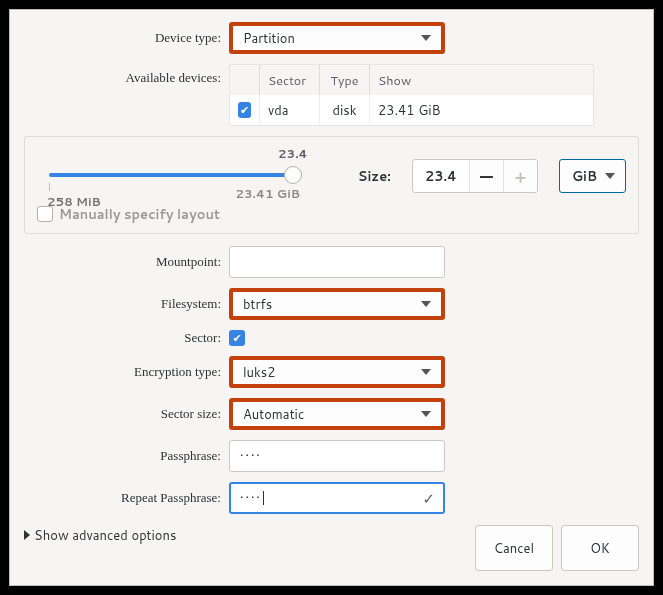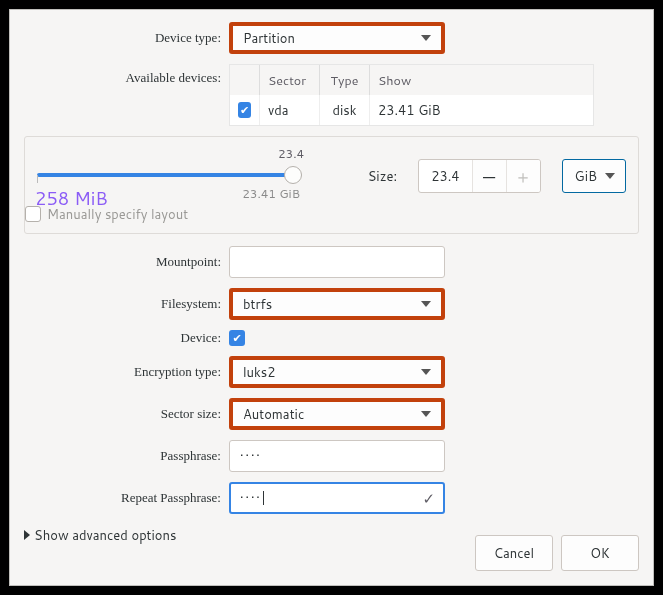--- a/index.html
+++ b/index.html
@@ -107,44 +107,45 @@
     display: inline-flex; align-items: center; justify-content: center;
     font-size: 11px; line-height: 1;
   }
   .chkbox.on { background: #3584e4; color: #fff; }
   .chkbox.off { background: #fff; border: 1px solid #b5b1ac; color: transparent; }
 
   
   .panel {
     border: 1px solid #dedbd8;
     border-radius: 3px;
-    padding: 12px 12px 10px 0;
+    padding: 12px 12px 10px 12px;
     margin: 6px 0 12px 0;
     background: #f6f5f4;
+    font-weight: bold;
   }
   .slider-wrap { position: relative; height: 48px; }
   .slider-track {
     position: absolute; left: 12px; right: 330px; top: 24px;
     height: 4px; background: #3584e4; border-radius: 2px;
   }
   .slider-track .remain {
     position: absolute; right: -6px; top: 0; width: 6px; height: 4px;
     background: #c0bfbc; border-radius: 2px;
   }
   .slider-thumb {
     position: absolute; top: 17px; left: calc(100% - 342px);
     width: 18px; height: 18px;
     background: #fdfdfc; border: 1px solid #b5b1ac; border-radius: 50%;
   }
   .slider-tip {
     position: absolute; top: -4px; left: calc(100% - 348px);
     font-size: 12px; color: #5e5c64;
   }
   .slider-min {
-    position: absolute; left: 10px; top: 36px; font-size: 18px; color: #8b5cf6;
+    position: absolute; left: 10px; top: 44px; font-size: 12px; color: #737373;
   }
   .slider-min::before {
     content: ""; position: absolute; left: 2px; top: -10px;
     width: 1px; height: 8px; background: #bbb;
   }
   .slider-max {
     position: absolute; right: 326px; top: 36px; font-size: 12px; color: #8a8a8a;
   }
   .size-controls {
     position: absolute; right: 0; top: 10px;
@@ -174,21 +175,21 @@
   .tri { display:inline-block; width:0;height:0;
     border-top:5px solid transparent; border-bottom:5px solid transparent;
     border-left:6px solid #2e3436; }
 
   
   .footer {
     position: absolute; right: 14px; bottom: 14px;
     display:flex; gap:8px;
   }
   .btn {
-    min-width: 78px; height: 36px;
+    min-width: 78px; height: 46px;
     border:1px solid #cdc7c2; border-radius:3px;
     background:#fdfdfd; display:flex; align-items:center; justify-content:center;
     padding: 0 16px; cursor: default;
   }
 </style>
 </head>
 <body>
 
 <div class="window">
 
@@ -256,21 +257,21 @@
 
   <div class="form-row">
     <div class="form-label">Filesystem:</div>
     <div class="combo">
       <span>btrfs</span>
       <span class="caret"></span>
     </div>
   </div>
 
   <div class="form-row">
-    <div class="form-label">Device:</div>
+    <div class="form-label">Sector:</div>
     <span class="chkbox on">✔</span>
   </div>
 
   <div class="form-row">
     <div class="form-label">Encryption type:</div>
     <div class="combo">
       <span>luks2</span>
       <span class="caret"></span>
     </div>
   </div>

